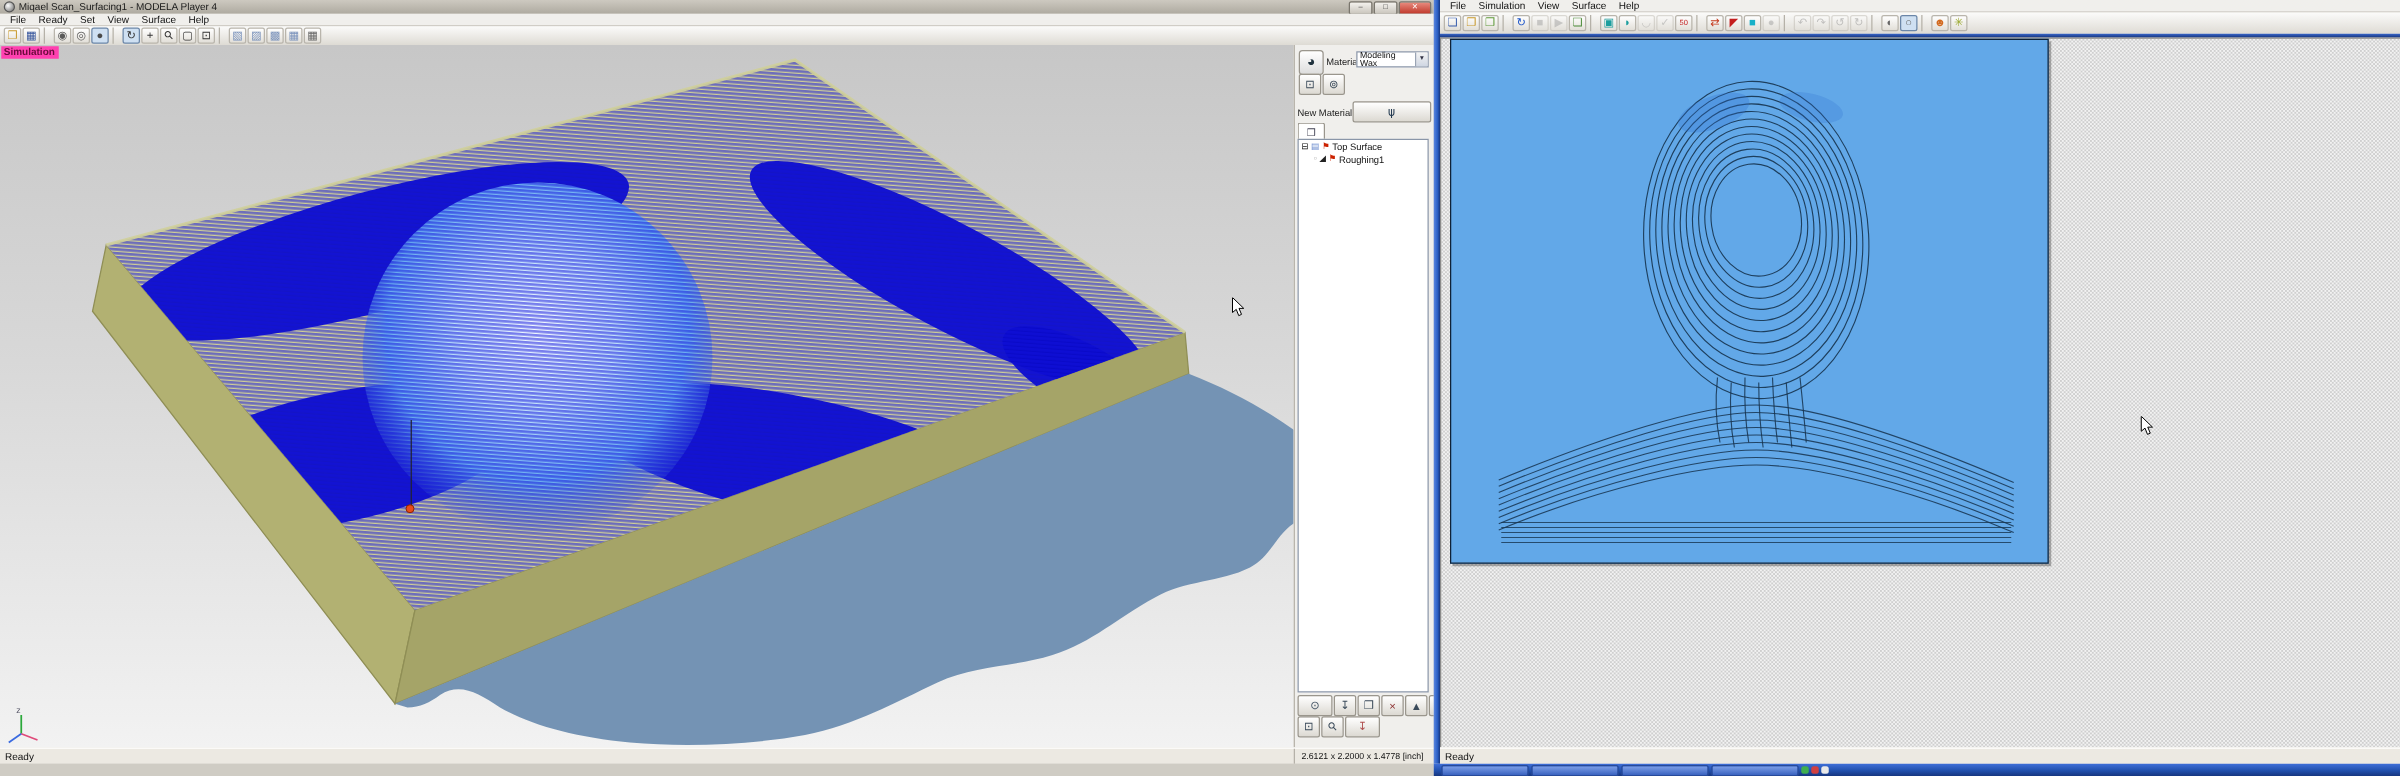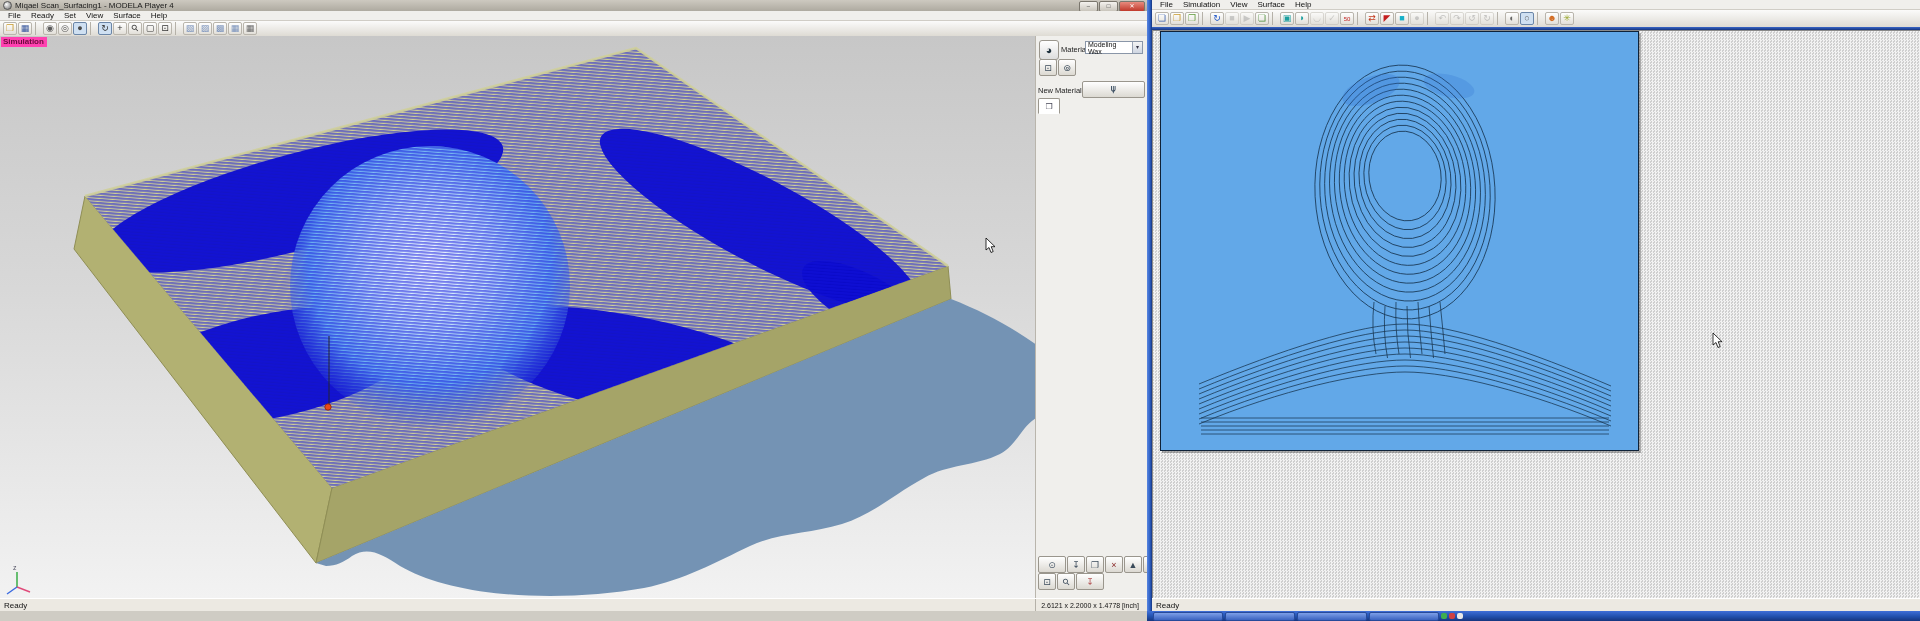--- a/index.html
+++ b/index.html
@@ -235,20 +235,34 @@
       </span>
   </div>
   <span id="new-process-label" class="abs sp-label">New Material</span>
   <div id="new-process-btn" class="abs">
       <span class="glyph">⋔</span>
     </div>
   <div id="tree-tab" class="abs">
       <span class="glyph">❒</span>
     </div>
 
+  <div id="treebox" class="abs">
+    <div class="treerow">
+      <span class="ti">⊟</span>
+      <span class="ti" style="color:#6688cc">▤</span>
+      <span class="ti" style="color:#cc2200">⚑</span>
+      <span>Top Surface</span>
+    </div>
+    <div class="treerow indent">
+      <span class="ti" style="color:#aaa">▫</span>
+      <span class="ti" style="color:#222">◢</span>
+      <span class="ti" style="color:#cc2200">⚑</span>
+      <span>Roughing1</span>
+    </div>
+  </div>
 
   <div class="abs btnrow" style="left:1038px;top:556px;">
 
   <span class="smallbtn" style="width: 26px;">
         <span class="glyph" style="color: rgb(74, 90, 106);">⊙</span>
       </span>
       <span class="smallbtn">
         <span class="glyph" style="color: rgb(58, 74, 90);">↧</span>
       </span>
       <span class="smallbtn">

